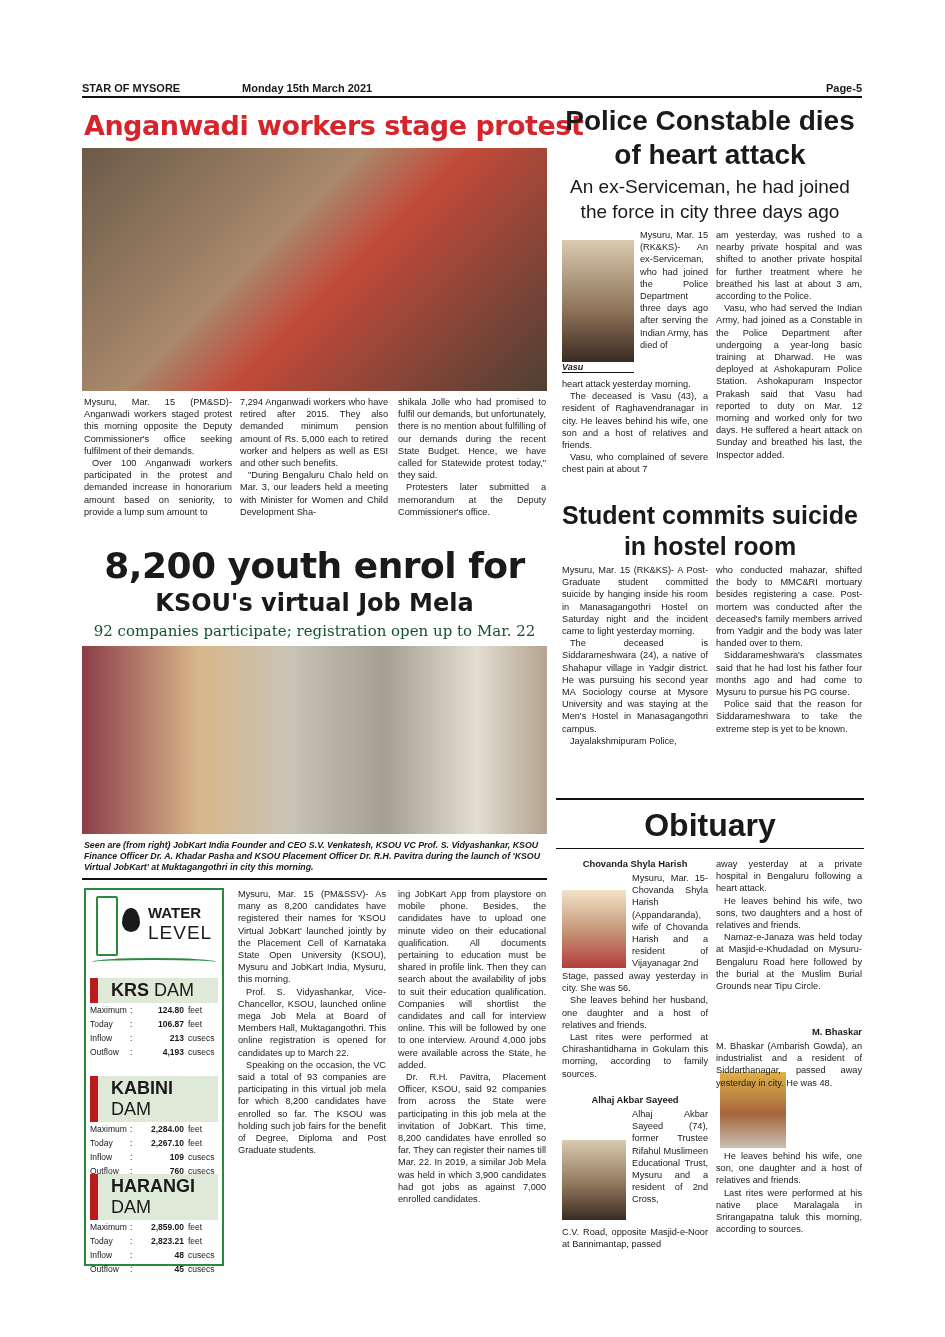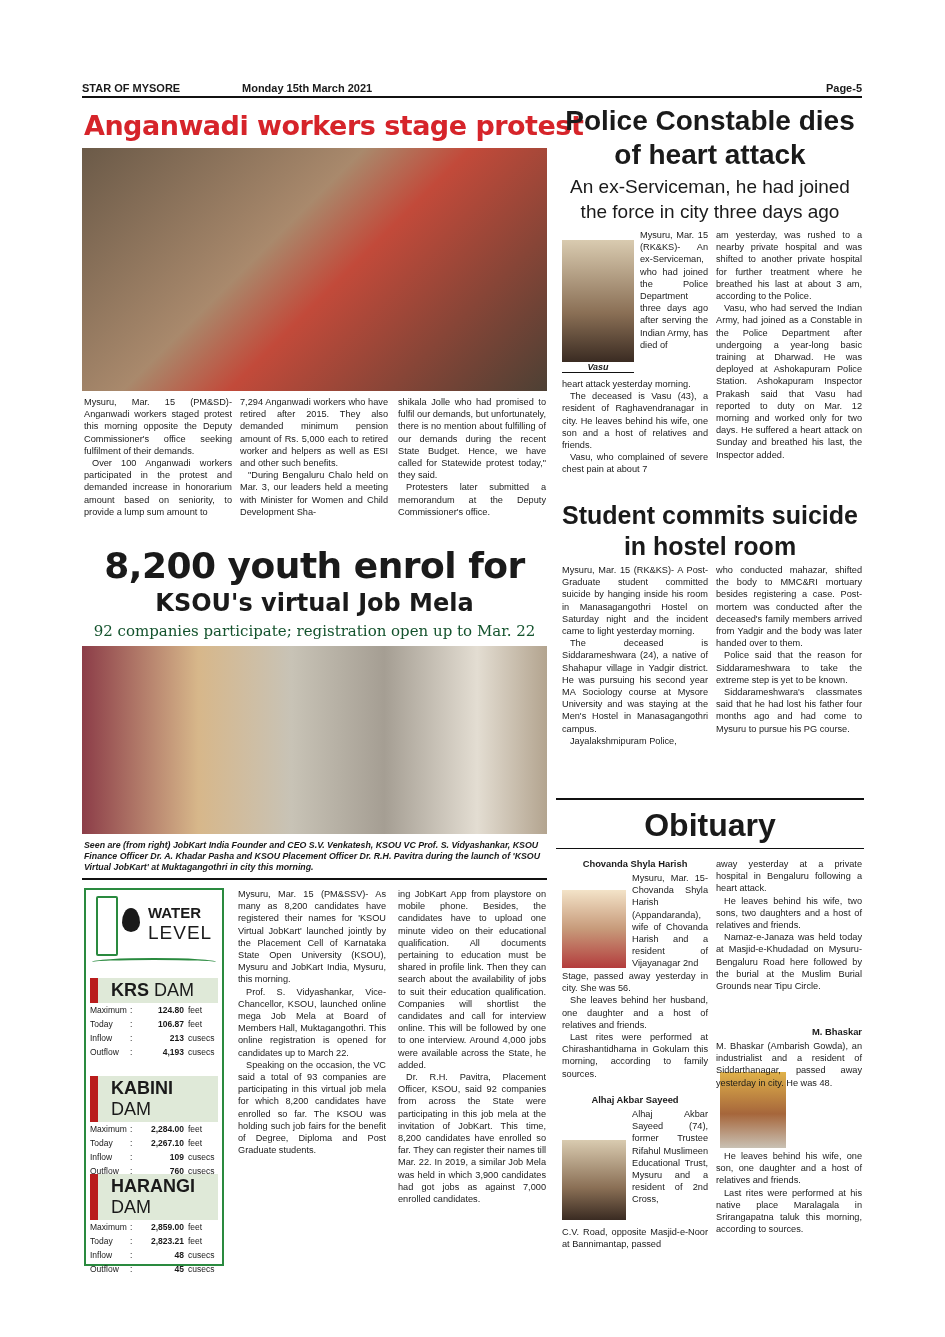--- a/index.html
+++ b/index.html
@@ -151,42 +151,42 @@
   <p>Speaking on the occasion, the VC said a total of 93 companies are participating in this virtual job mela for which 8,200 candidates have enrolled so far. The KSOU was holding such job fairs for the benefit of Degree, Diploma and Post Graduate students.</p>
 </div>
 <div class="abs col" style="left:398px;top:888px;width:148px">
   <p style="text-indent:0">ing JobKart App from playstore on mobile phone. Besides, the candidates have to upload one minute video on their educational qualification. All documents pertaining to education must be shared in profile link. Then they can search about the availability of jobs to suit their education qualification. Companies will shortlist the candidates and call for interview online. This will be followed by one to one interview. Around 4,000 jobs were available across the State, he added.</p>
   <p>Dr. R.H. Pavitra, Placement Officer, KSOU, said 92 companies from across the State were participating in this job mela at the invitation of JobKart. This time, 8,200 candidates have enrolled so far. They can register their names till Mar. 22. In 2019, a similar Job Mela was held in which 3,900 candidates had got jobs as against 7,000 enrolled candidates.</p>
 </div>
 
 <div class="abs h-black" style="left:556px;top:104px;width:308px;font-size:28px;line-height:34px">Police Constable dies of heart attack</div>
 <div class="abs" style="left:556px;top:174px;width:308px;text-align:center;font-size:19px;line-height:25px">An ex-Serviceman, he had joined the force in city three days ago</div>
 <div class="abs portrait" style="left:562px;top:240px;width:72px;height:122px"></div>
-<div class="abs" style="left:562px;top:362px;width:72px;text-align:center;font-size:9px;font-weight:bold;font-style:italic;border-bottom:1px solid #111">Vasu</div>
+<div class="abs" style="left:562px;top:362px;width:72px;font-size:9px;font-weight:bold;font-style:italic;border-bottom:1px solid #111">Vasu</div>
 <div class="abs col" style="left:640px;top:229px;width:68px">Mysuru, Mar. 15 (RK&amp;KS)- An ex-Serviceman, who had joined the Police Department three days ago after serving the Indian Army, has died of</div>
 <div class="abs col" style="left:562px;top:378px;width:146px">
   <p style="text-indent:0">heart attack yesterday morning.</p>
   <p>The deceased is Vasu (43), a resident of Raghavendranagar in city. He leaves behind his wife, one son and a host of relatives and friends.</p>
   <p>Vasu, who complained of severe chest pain at about 7</p>
 </div>
 <div class="abs col" style="left:716px;top:229px;width:146px">
   <p style="text-indent:0">am yesterday, was rushed to a nearby private hospital and was shifted to another private hospital for further treatment where he breathed his last at about 3 am, according to the Police.</p>
   <p>Vasu, who had served the Indian Army, had joined as a Constable in the Police Department after undergoing a year-long basic training at Dharwad. He was deployed at Ashokapuram Police Station. Ashokapuram Inspector Prakash said that Vasu had reported to duty on Mar. 12 morning and worked only for two days. He suffered a heart attack on Sunday and breathed his last, the Inspector added.</p>
 </div>
 
 <div class="abs h-black" style="left:556px;top:500px;width:308px;font-size:25px;line-height:31px">Student commits suicide in hostel room</div>
 <div class="abs col" style="left:562px;top:564px;width:146px">
   <p style="text-indent:0">Mysuru, Mar. 15 (RK&amp;KS)- A Post-Graduate student committed suicide by hanging inside his room in Manasagangothri Hostel on Saturday night and the incident came to light yesterday morning.</p>
   <p>The deceased is Siddarameshwara (24), a native of Shahapur village in Yadgir district. He was pursuing his second year MA Sociology course at Mysore University and was staying at the Men's Hostel in Manasagangothri campus.</p>
   <p>Jayalakshmipuram Police,</p>
 </div>
 <div class="abs col" style="left:716px;top:564px;width:146px">
   <p style="text-indent:0">who conducted mahazar, shifted the body to MMC&amp;RI mortuary besides registering a case. Post-mortem was conducted after the deceased's family members arrived from Yadgir and the body was later handed over to them.</p>
+  <p>Siddarameshwara's classmates said that he had lost his father four months ago and had come to Mysuru to pursue his PG course.</p>
   <p>Police said that the reason for Siddarameshwara to take the extreme step is yet to be known.</p>
-  <p>Siddarameshwara's classmates said that he had lost his father four months ago and had come to Mysuru to pursue his PG course.</p>
 </div>
 <div class="abs rule" style="left:556px;top:798px;width:308px;height:2px"></div>
 
 <div class="abs h-black" style="left:556px;top:804px;width:308px;font-size:32px;line-height:42px">Obituary</div>
 <div class="abs rule" style="left:556px;top:848px;width:308px"></div>
 
 <div class="abs" style="left:562px;top:858px;width:146px;text-align:center;font-size:9.4px;font-weight:bold">Chovanda Shyla Harish</div>
 <div class="abs portrait" style="left:562px;top:890px;width:64px;height:78px;background:linear-gradient(180deg,#f3e3c8,#c79a7a 50%,#b33c3c)"></div>
 <div class="abs col" style="left:632px;top:872px;width:76px">Mysuru, Mar. 15- Chovanda Shyla Harish (Appandaranda), wife of Chovanda Harish and a resident of Vijayanagar 2nd</div>
 <div class="abs col" style="left:562px;top:970px;width:146px">

